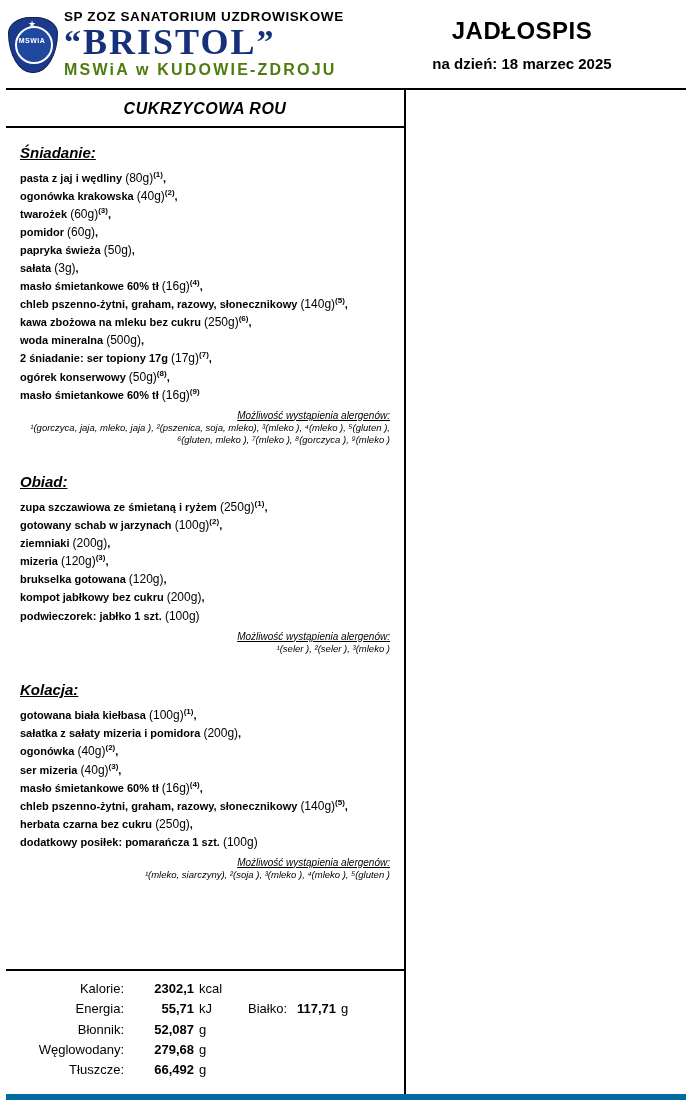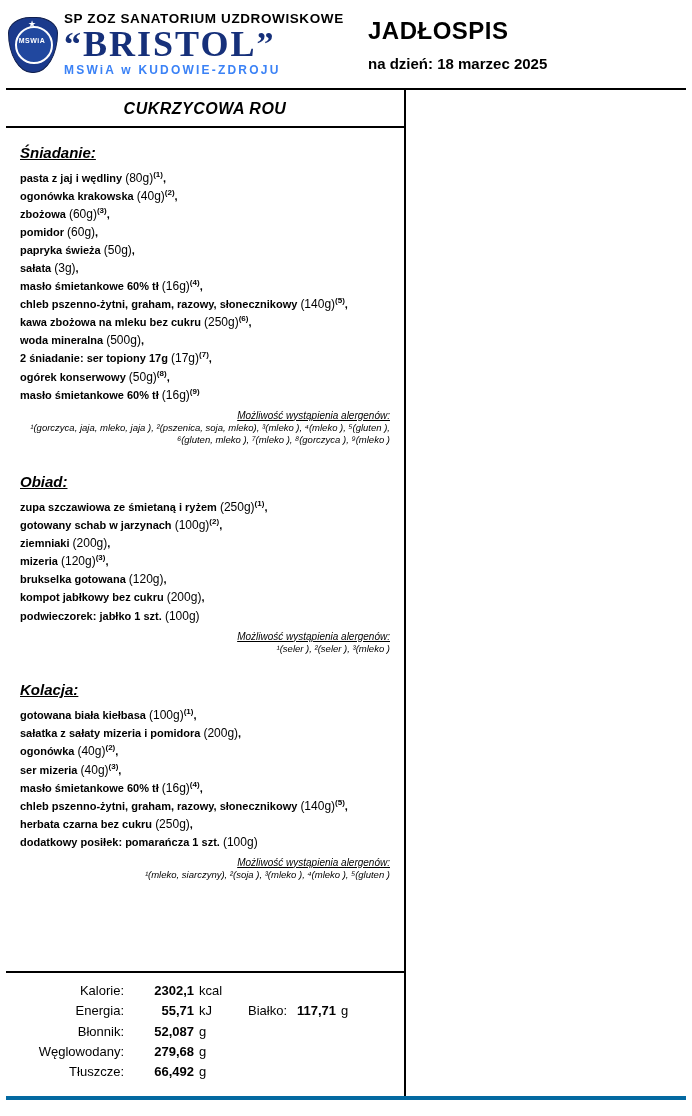--- a/index.html
+++ b/index.html
@@ -93,46 +93,47 @@
     font-family: "Liberation Serif", serif;
     position: relative;
     white-space: nowrap;
   }
   .t-bristol .quote {
     font-size: 34px;
     color: #16307a;
     vertical-align: top;
   }
   .t-line3 {
-    font-size: 12px;
+    font-size: 16px;
     font-weight: bold;
     letter-spacing: 2.2px;
-    color: #3b82f6;
+    color: #4d7c0f;
   }
   .header-right {
     flex: 1 1 auto;
+    text-align: center;
     padding-right: 10px;
   }
   .jadlospis {
     font-size: 24px;
     font-weight: bold;
     letter-spacing: 0.5px;
   }
   .na-dzien {
     margin-top: 10px;
     font-size: 15px;
     font-weight: bold;
   }
 
   
   .frame {
     position: relative;
     margin: 0 6px;
     border-top: 2px solid #000;
-    border-bottom: 4px solid #0369a1;
+    border-bottom: 6px solid #0369a1;
     height: 1012px;
     box-sizing: border-box;
     display: flex;
   }
   .col-left {
     width: 400px;
     box-sizing: border-box;
     border-right: 2px solid #000;
     position: relative;
   }
@@ -267,21 +268,21 @@
 
   <div class="frame">
     <div class="col-left">
       <div class="diet-name">CUKRZYCOWA ROU</div>
 
       <div class="meal">
         <div class="meal-title">Śniadanie:</div>
         <div>
           <div class="dish"><span>pasta z jaj i wędliny</span> <span class="gram">(80g)</span><sup>(1)</sup><span>,</span></div>
           <div class="dish"><span>ogonówka krakowska</span> <span class="gram">(40g)</span><sup>(2)</sup><span>,</span></div>
-          <div class="dish"><span>zbożowa</span> <span class="gram">(60g)</span><sup>(3)</sup><span>,</span></div>
+          <div class="dish"><span>twarożek</span> <span class="gram">(60g)</span><sup>(3)</sup><span>,</span></div>
           <div class="dish"><span>pomidor</span> <span class="gram">(60g)</span><sup></sup><span>,</span></div>
           <div class="dish"><span>papryka świeża</span> <span class="gram">(50g)</span><sup></sup><span>,</span></div>
           <div class="dish"><span>sałata</span> <span class="gram">(3g)</span><sup></sup><span>,</span></div>
           <div class="dish"><span>masło śmietankowe 60% tł</span> <span class="gram">(16g)</span><sup>(4)</sup><span>,</span></div>
           <div class="dish"><span>chleb pszenno-żytni, graham, razowy, słonecznikowy</span> <span class="gram">(140g)</span><sup>(5)</sup><span>,</span></div>
           <div class="dish"><span>kawa zbożowa na mleku bez cukru</span> <span class="gram">(250g)</span><sup>(6)</sup><span>,</span></div>
           <div class="dish"><span>woda mineralna</span> <span class="gram">(500g)</span><sup></sup><span>,</span></div>
           <div class="dish"><span>2 śniadanie: ser topiony 17g</span> <span class="gram">(17g)</span><sup>(7)</sup><span>,</span></div>
           <div class="dish"><span>ogórek konserwowy</span> <span class="gram">(50g)</span><sup>(8)</sup><span>,</span></div>
           <div class="dish"><span>masło śmietankowe 60% tł</span> <span class="gram">(16g)</span><sup>(9)</sup><span></span></div>

